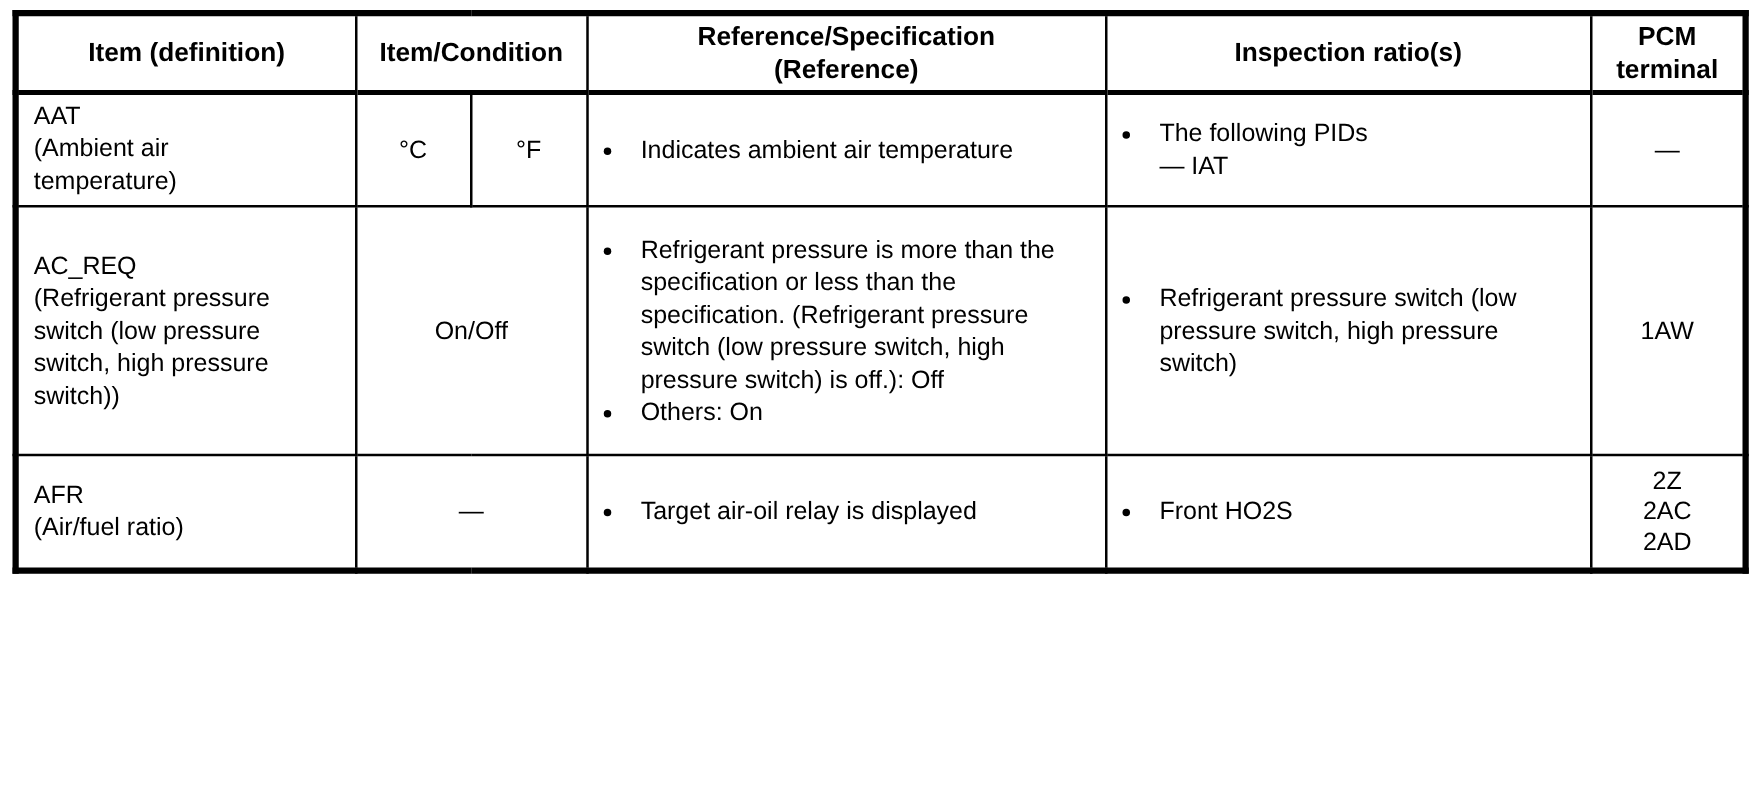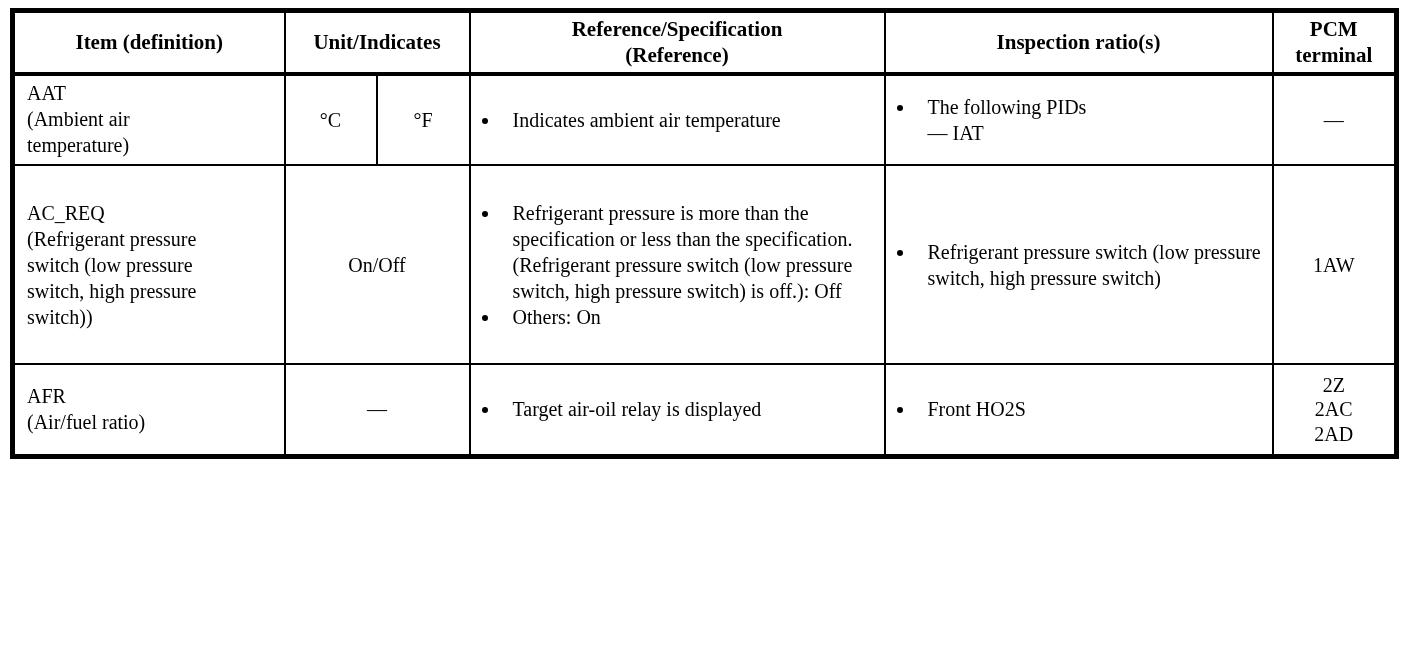--- a/index.html
+++ b/index.html
@@ -5,21 +5,21 @@
   html, body {
     margin: 0;
     padding: 0;
     background: #ffffff;
   }
   .page {
     position: relative;
     width: 1408px;
     height: 500px;
     background: #ffffff;
-    font-family: Liberation Serif, serif;
+    font-family: Liberation Sans, sans-serif;
     color: #000;
     overflow: hidden;
   }
   table.spec-table {
     position: absolute;
     left: 10px;
     top: 8px;
     border-collapse: collapse;
     table-layout: fixed;
     width: 1384px;
@@ -84,21 +84,21 @@
       <col style="width:92px">
       <col style="width:93px">
       <col style="width:415px">
       <col style="width:388px">
       <col style="width:124px">
     </colgroup>
 
     <tbody>
         <tr style="height:60px;">
       <th>Item (definition)</th>
-      <th colspan="2">Unit/Indicates</th>
+      <th colspan="2">Item/Condition</th>
       <th>Reference/Specification
 (Reference)</th>
       <th>Inspection ratio(s)</th>
       <th>PCM
 terminal</th>
     </tr>
 
     <tr style="height:91px;">
       <td class="cell-item" style="vertical-align:top; padding-top:4px;">AAT
 (Ambient air

